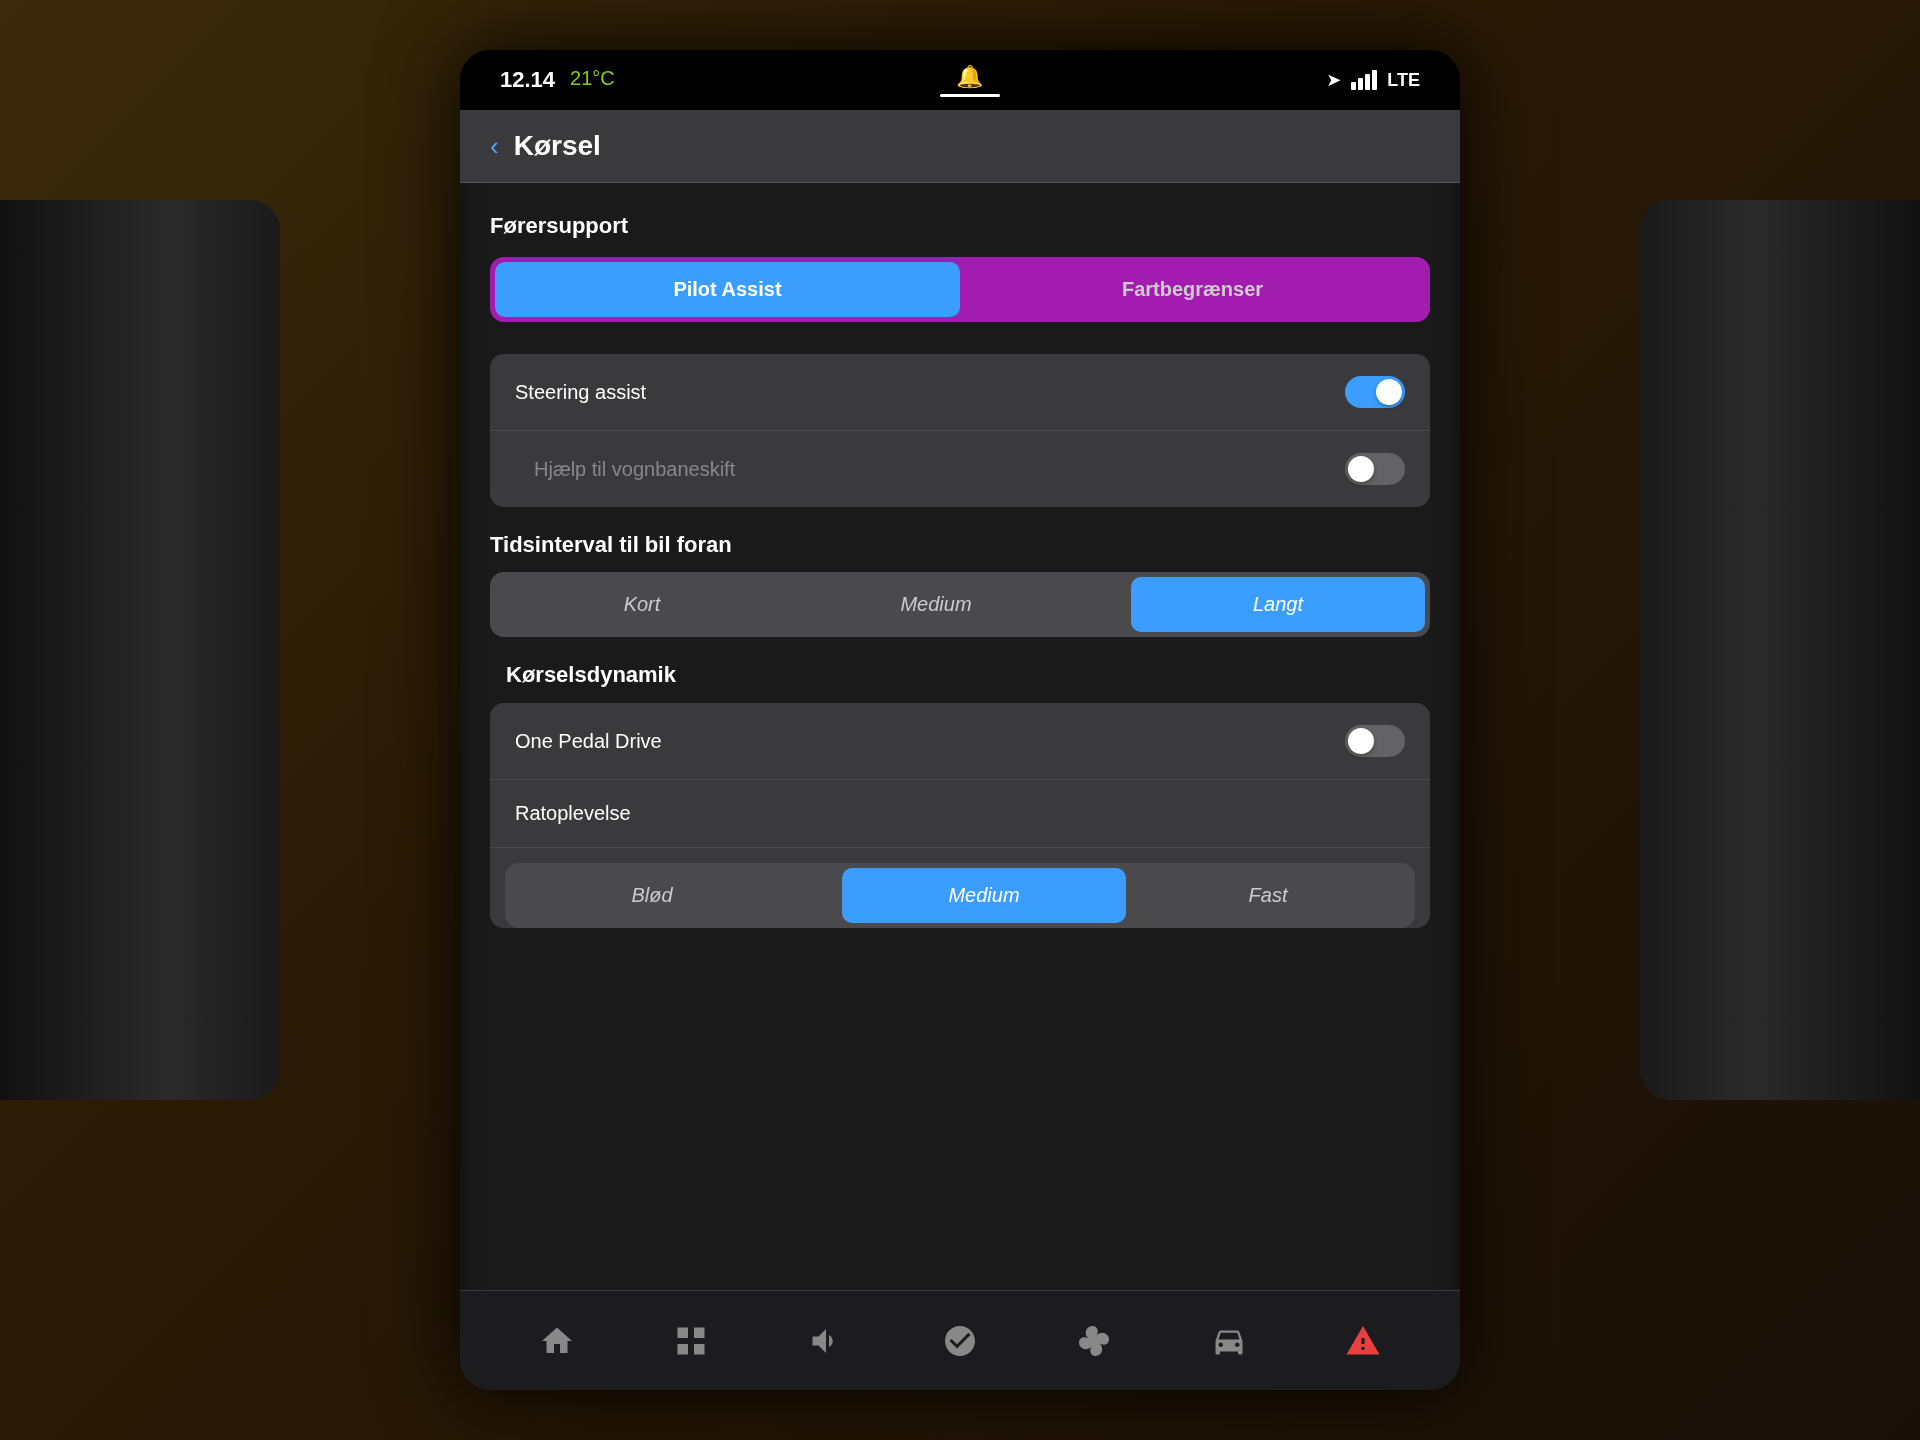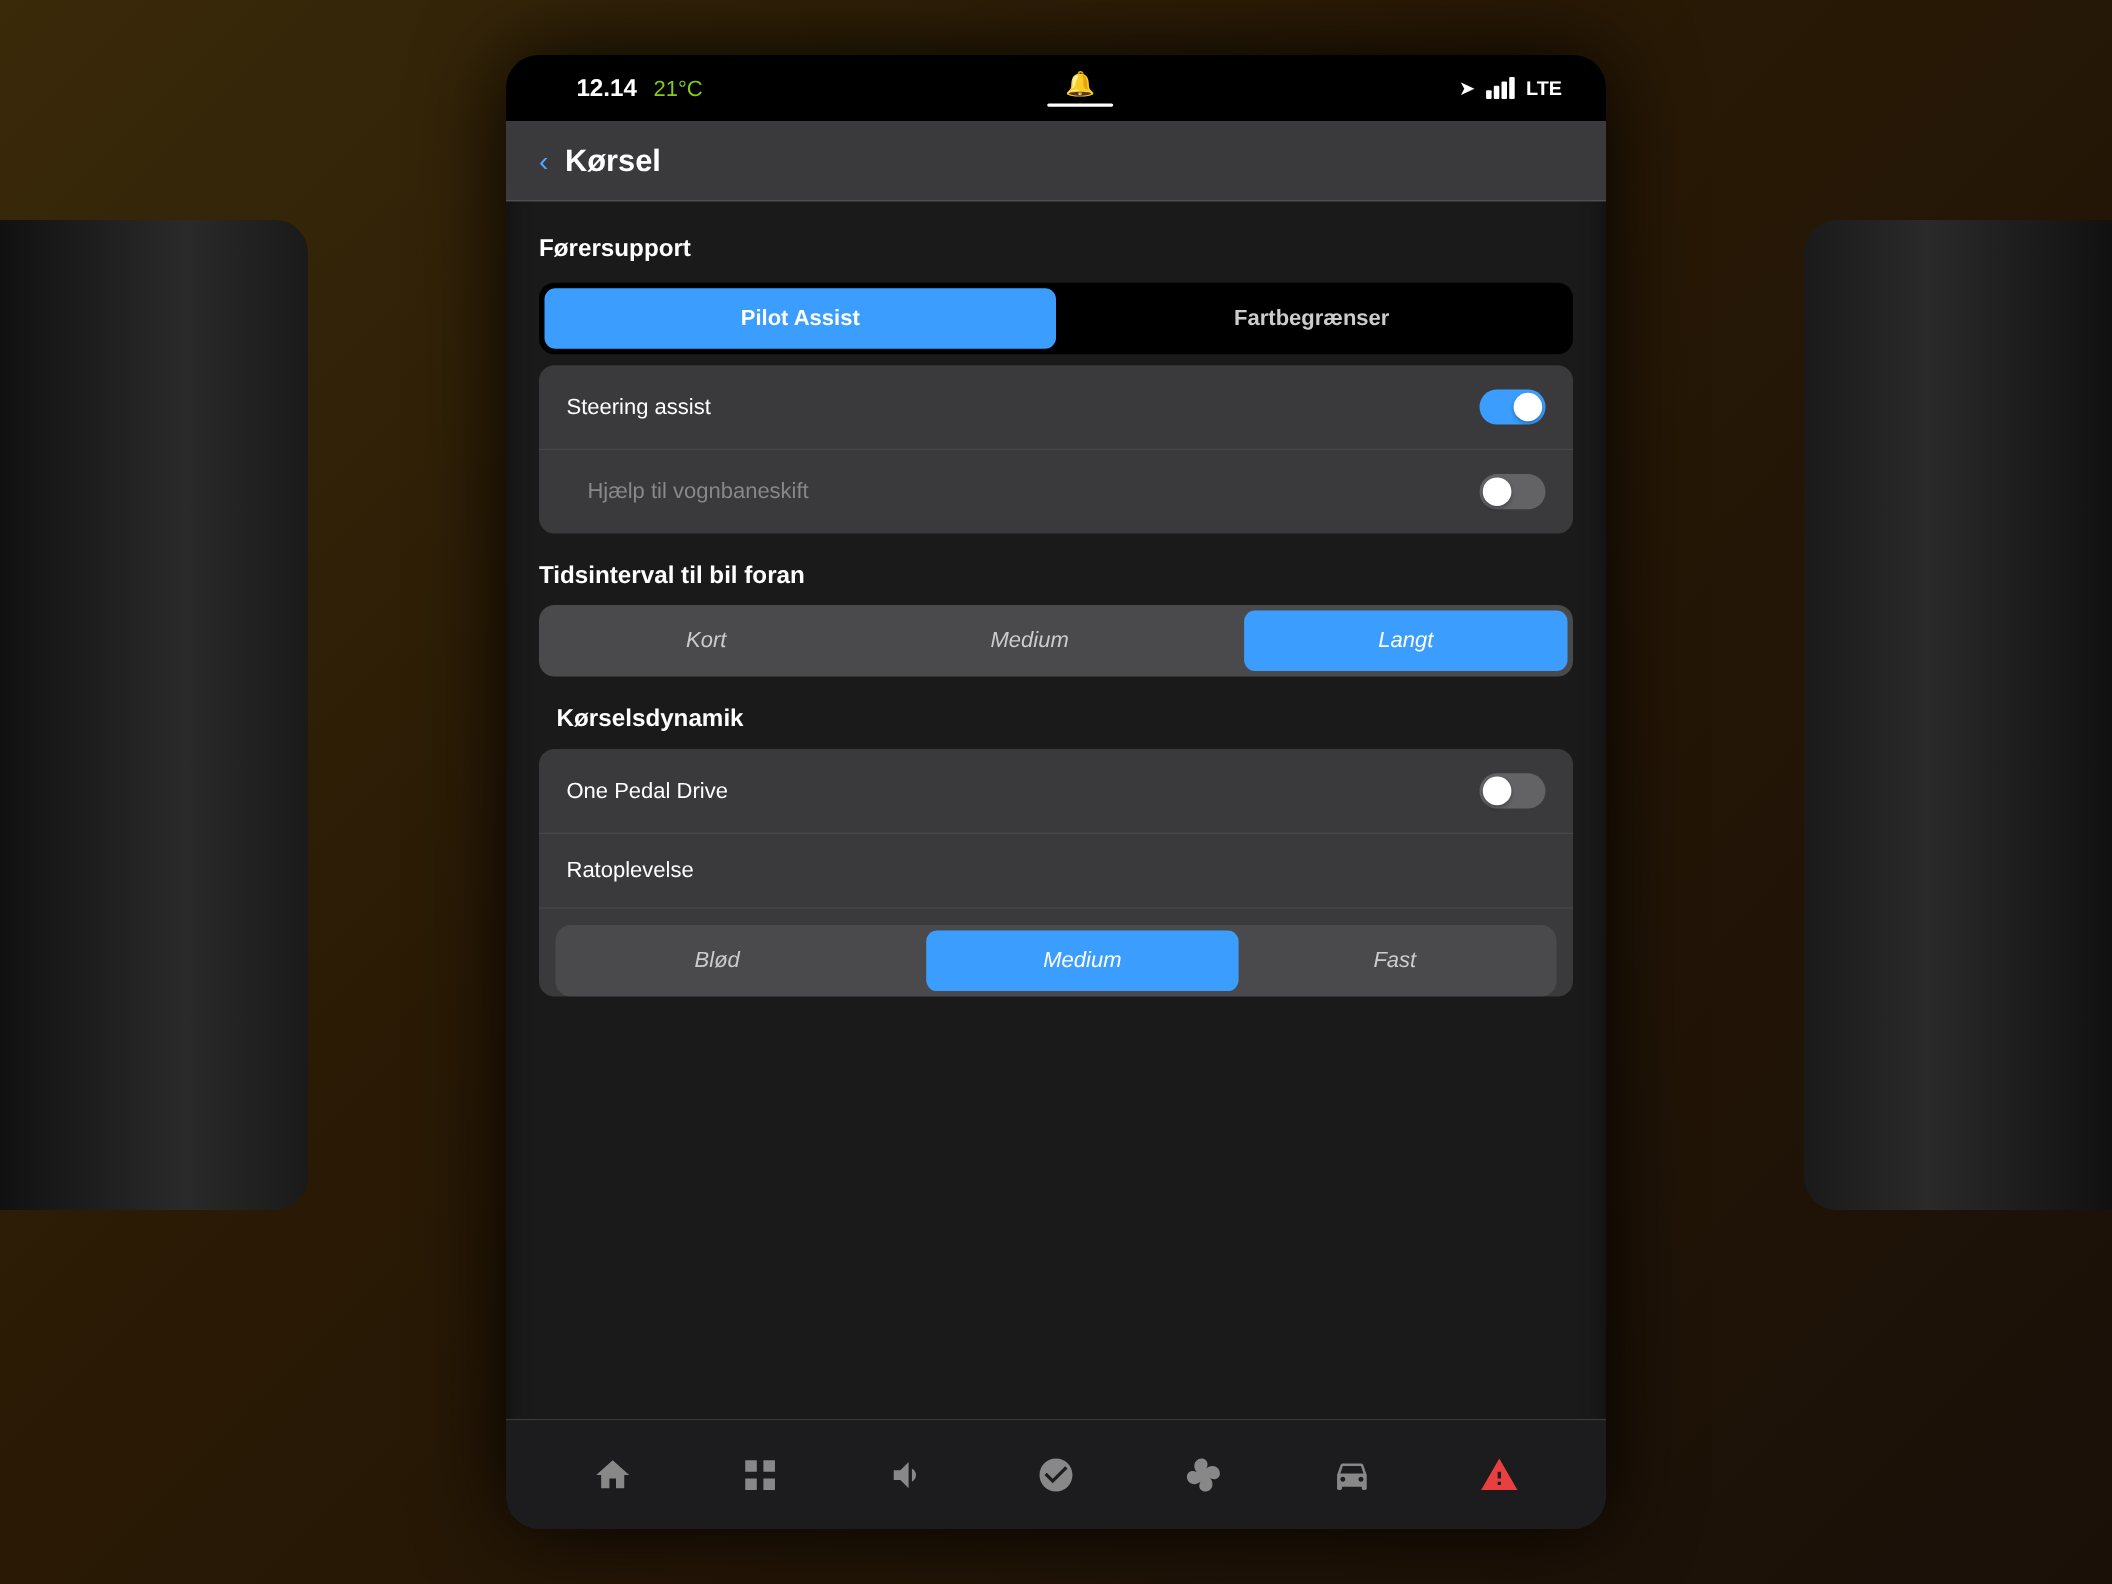--- a/index.html
+++ b/index.html
@@ -62,23 +62,22 @@
       background: #000;
       display: flex;
       align-items: center;
       justify-content: space-between;
       padding: 0 40px;
       flex-shrink: 0;
     }
 
     .status-left {
       display: flex;
-      align-items: flex-end;
+      align-items: flex-start;
       gap: 15px;
-      margin-left: 24px;
     }
 
     .status-time {
       color: #fff;
       font-size: 22px;
       font-weight: 600;
     }
 
     .status-temp {
       color: #84cc16;
@@ -161,24 +160,24 @@
       color: #fff;
       font-size: 22px;
       font-weight: 700;
       margin-bottom: 18px;
       margin-top: 5px;
     }
 
     
     .btn-group {
       display: flex;
-      background: #000000;
+      background: #a21caf;
       border-radius: 14px;
       padding: 5px;
-      margin-bottom: 10px;
+      margin-bottom: 32px;
     }
 
     .btn-group-item {
       flex: 1;
       padding: 16px;
       border-radius: 10px;
       text-align: center;
       font-size: 20px;
       font-weight: 600;
       cursor: pointer;

